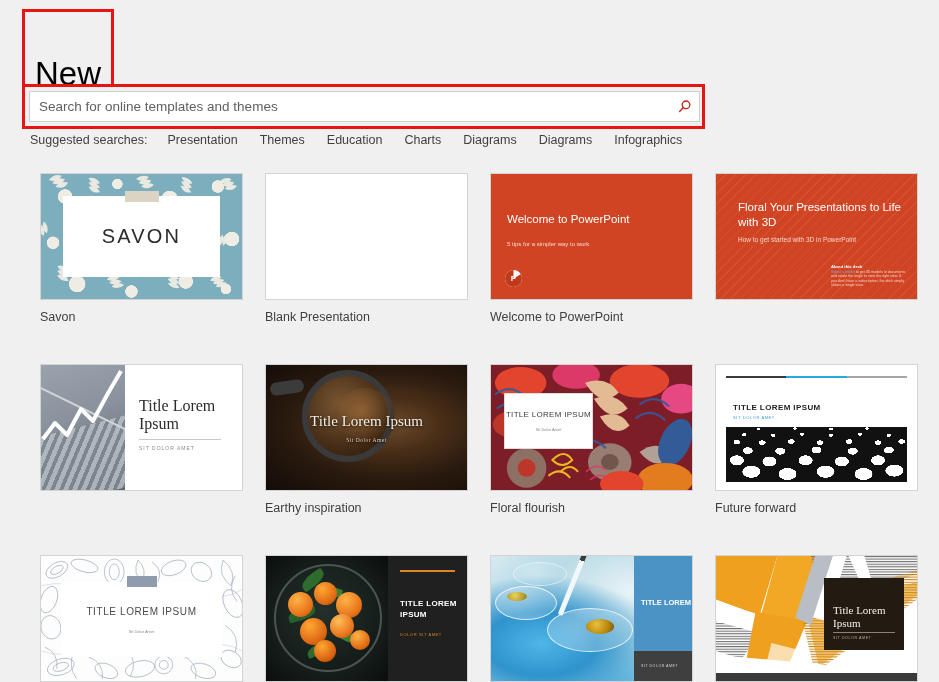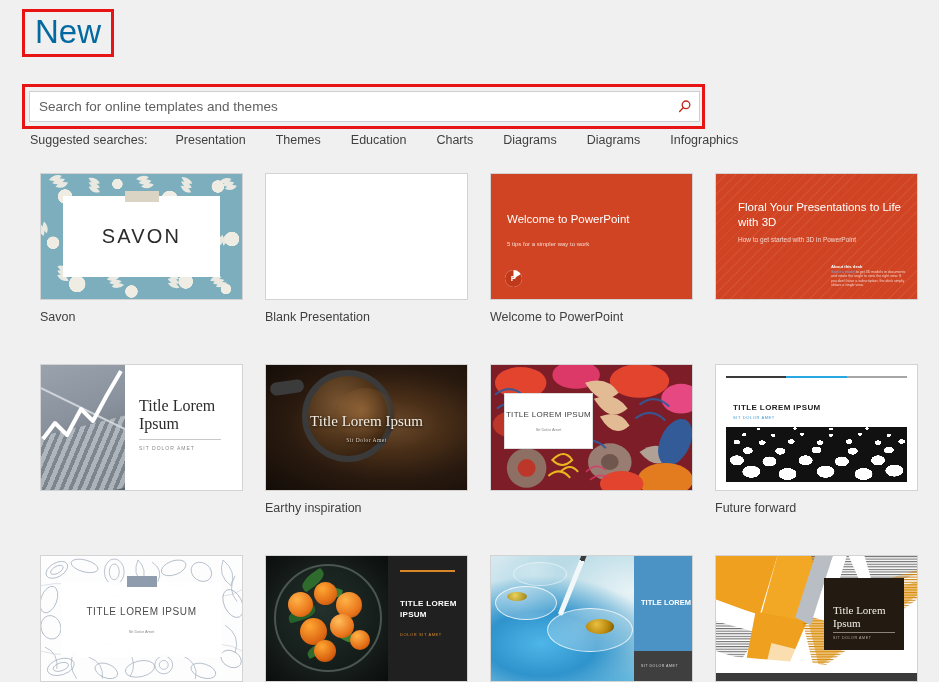--- a/index.html
+++ b/index.html
@@ -14,22 +14,22 @@
   }
 
   
   #page-title-box {
     position:absolute; left:22px; top:9px;
     border:3px solid #e81313;
     padding:2px 10px 4px 10px;
     background:#f0f0f0;
   }
   #page-title {
-    font-size:33px; font-weight:400; color:#0369a1;
-    line-height:36px; letter-spacing:0px;
+    font-size:33px; font-weight:400; color:#000000;
+    line-height:36px; letter-spacing:0px;margin-top:42px;
   }
 
   
   #search-box-outline {
     position:absolute; left:22px; top:84px;
     width:683px; height:45px;
     border:3px solid #e81313;
     background:#f0f0f0;
   }
   #search-field {
@@ -44,21 +44,21 @@
     font-family:"Liberation Sans", sans-serif;
     font-size:13.5px; color:#555;
     padding-left:9px; background:transparent;
   }
   #search-input::placeholder { color:#606060; opacity:1; }
   #search-icon { width:30px; display:flex; align-items:center; justify-content:center; }
 
   
   #suggested-row {
     position:absolute; left:30px; top:133px;
-    display:flex; align-items:center; gap:8px;
+    display:flex; align-items:center; gap:0px;
     font-size:12.5px;
   }
   #suggested-label { color:#3f3f3f; margin-right:20px; }
   .suggested-link {
     color:#3f3f3f; margin-right:22px; text-decoration:none; cursor:pointer;
   }
 
   
   #gallery {
     position:absolute; left:40px; top:173px;
@@ -548,20 +548,21 @@
             <path d="M96 108 q10 -10 20 -2"></path>
             <path d="M100 116 q10 -8 18 -2"></path>
           </g>
         </g>
       </svg>
       <div class="floral-card">
         <div class="floral-title">TITLE LOREM IPSUM</div>
         <div class="floral-sub">Sit Dolor Amet</div>
       </div>
     </div>
+    <div class="tile-label">Floral flourish</div>
   </div>
 
   <div class="tile">
     <div class="thumb t-future">
       <div class="ff-bar">
         <i style="flex:4;background:#3a3a3a"></i>
         <i style="flex:4;background:#28a8e0"></i>
         <i style="flex:4;background:#a6a6a6"></i>
       </div>
       <div class="ff-title">TITLE LOREM IPSUM</div>

